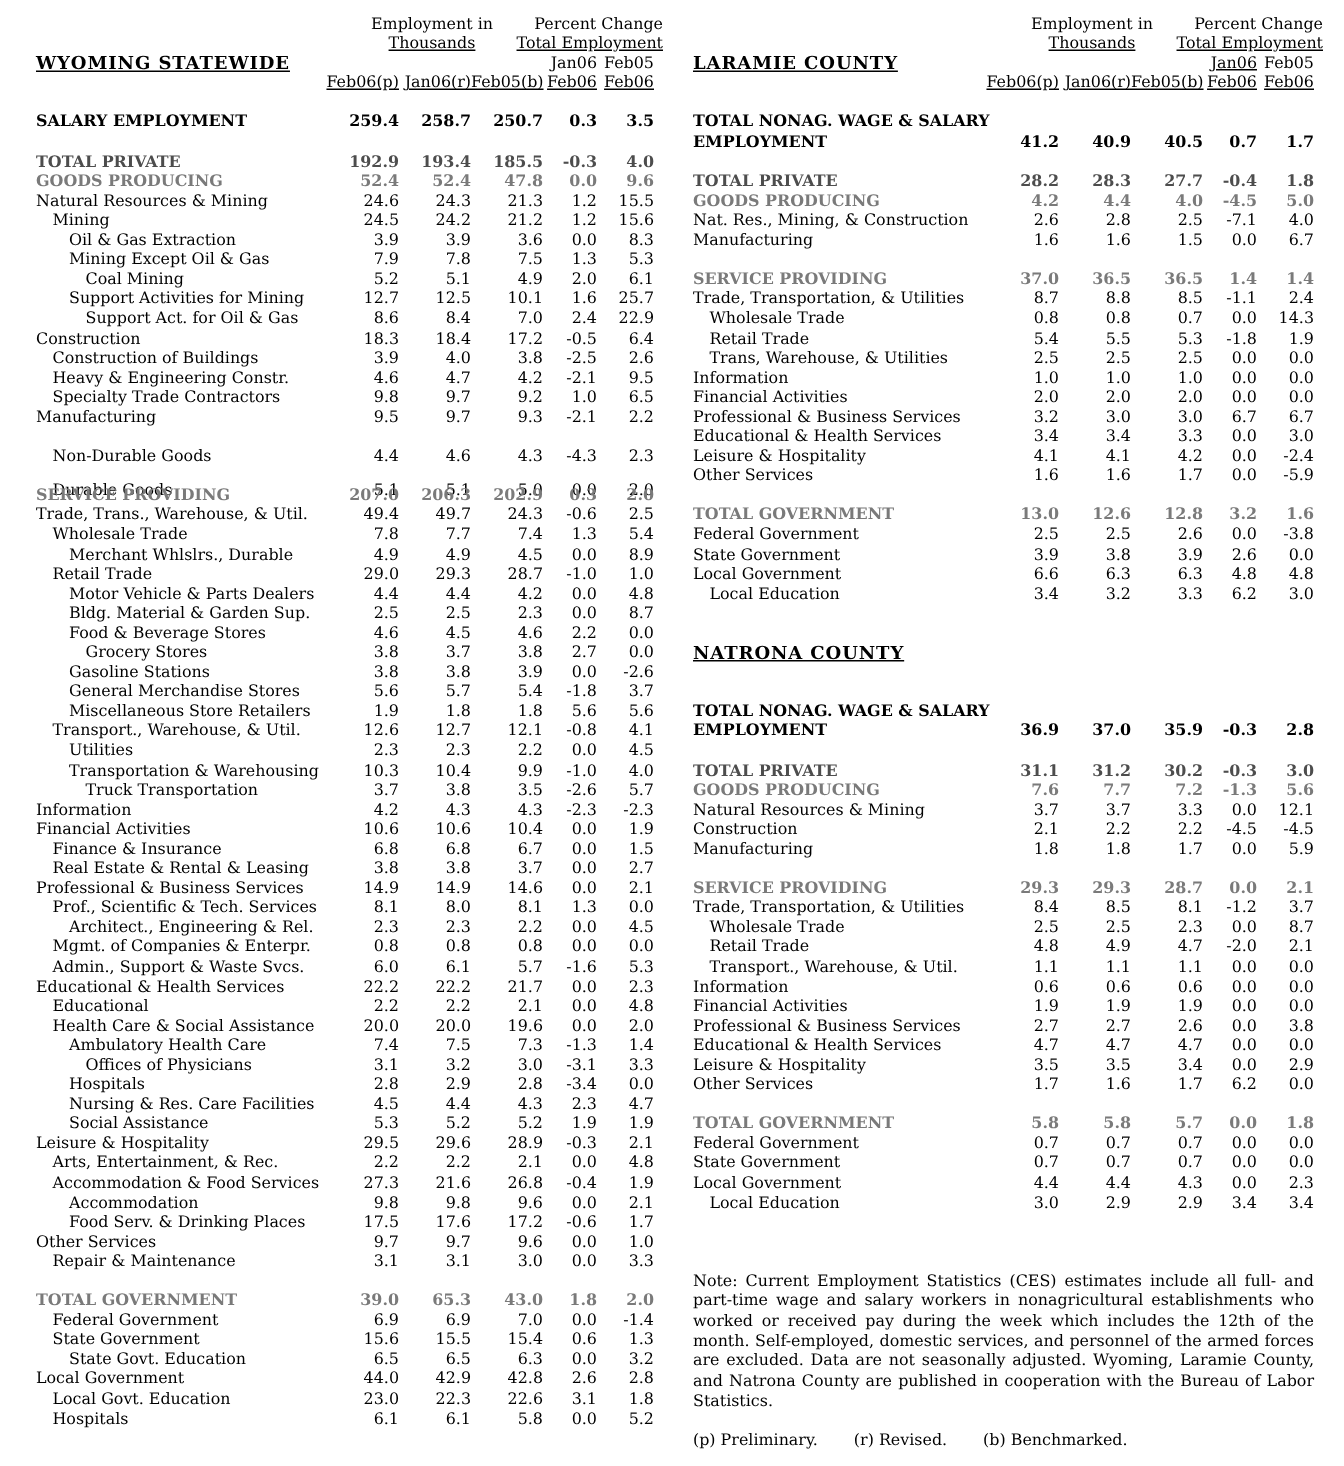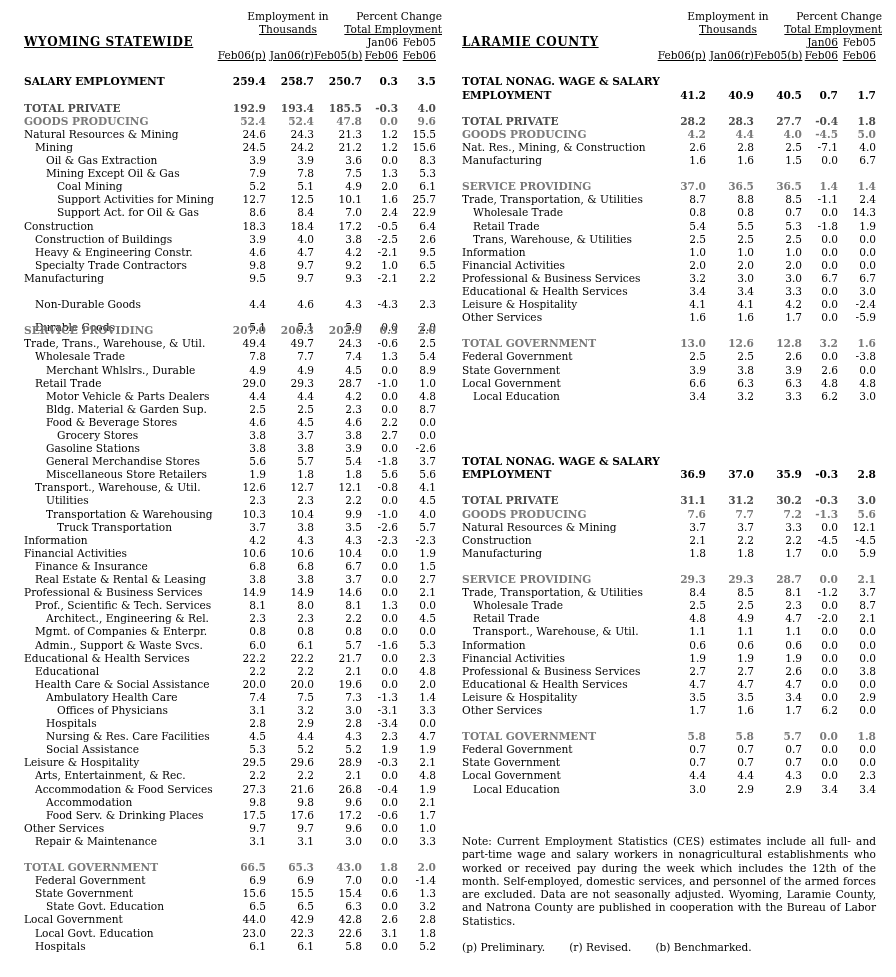--- a/index.html
+++ b/index.html
@@ -126,21 +126,21 @@
         </div>
         <div class="trow s-n">
           <span class="lbl" style="padding-left: 33px;">Coal Mining</span>
           <span class="num c1">5.2</span>
           <span class="num c2">5.1</span>
           <span class="num c3">4.9</span>
           <span class="num c4">2.0</span>
           <span class="num c5">6.1</span>
         </div>
         <div class="trow s-n">
-          <span class="lbl" style="padding-left: 22px; text-align: right;">Support Activities for Mining</span>
+          <span class="lbl" style="padding-left: 22px;">Support Activities for Mining</span>
           <span class="num c1">12.7</span>
           <span class="num c2">12.5</span>
           <span class="num c3">10.1</span>
           <span class="num c4">1.6</span>
           <span class="num c5">25.7</span>
         </div>
         <div class="trow s-n">
           <span class="lbl" style="padding-left: 33px;">Support Act. for Oil &amp; Gas</span>
           <span class="num c1">8.6</span>
           <span class="num c2">8.4</span>
@@ -521,21 +521,21 @@
           <span class="lbl" style="padding-left: 11px;">Repair &amp; Maintenance</span>
           <span class="num c1">3.1</span>
           <span class="num c2">3.1</span>
           <span class="num c3">3.0</span>
           <span class="num c4">0.0</span>
           <span class="num c5">3.3</span>
         </div>
         <div class="sp1"></div>
         <div class="trow s-g">
           <span class="lbl" style="padding-left: 0px;">TOTAL GOVERNMENT</span>
-          <span class="num c1">66.5</span>
+          <span class="num c1">39.0</span>
           <span class="num c2">65.3</span>
           <span class="num c3">43.0</span>
           <span class="num c4">1.8</span>
           <span class="num c5">2.0</span>
         </div>
         <div class="trow s-n">
           <span class="lbl" style="padding-left: 11px;">Federal Government</span>
           <span class="num c1">6.9</span>
           <span class="num c2">6.9</span>
           <span class="num c3">7.0</span>
@@ -783,20 +783,21 @@
           <span class="lbl" style="padding-left: 11px;">Local Education</span>
           <span class="num c1">3.4</span>
           <span class="num c2">3.2</span>
           <span class="num c3">3.3</span>
           <span class="num c4">6.2</span>
           <span class="num c5">3.0</span>
         </div>
       </div>
 
     <div class="sp2"></div>
+    <div class="county-title">NATRONA COUNTY</div>
     <div class="sp2"></div>
     <div>
       <div class="trow s-t">
         <span class="lbl">TOTAL NONAG. WAGE &amp; SALARY</span>
       </div>
       <div class="trow s-t">
         <span class="lbl">EMPLOYMENT</span>
         <span style="display:contents"><span class="num c1">36.9</span><span class="num c2">37.0</span><span class="num c3">35.9</span><span class="num c4">-0.3</span><span class="num c5">2.8</span></span>
       </div>
     </div>

